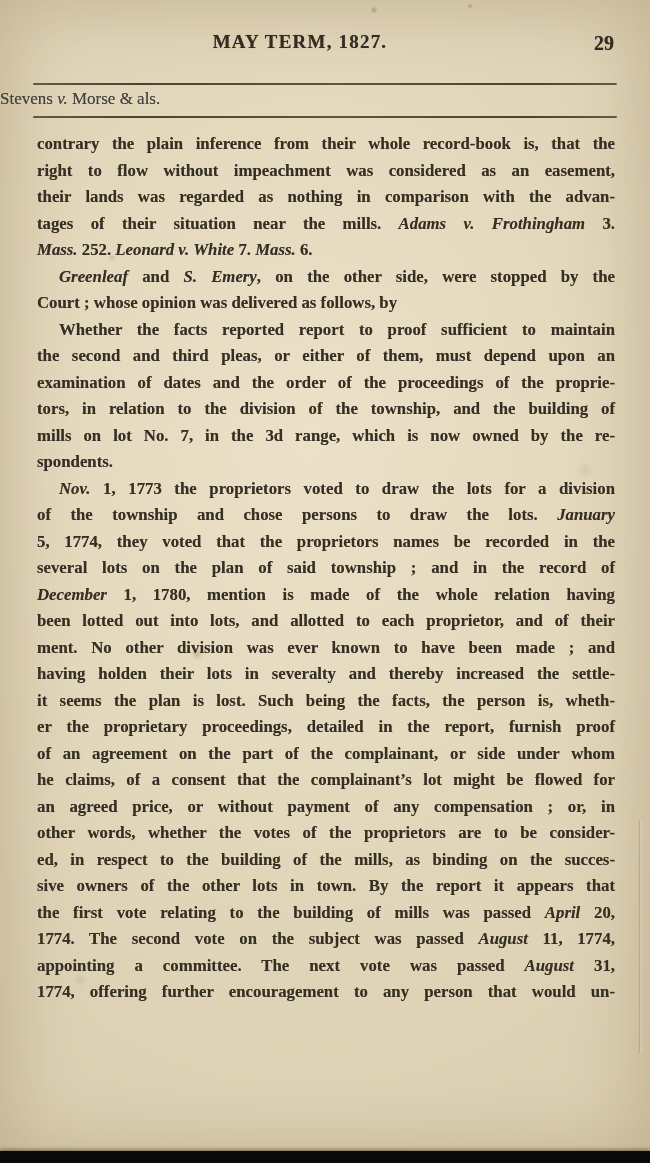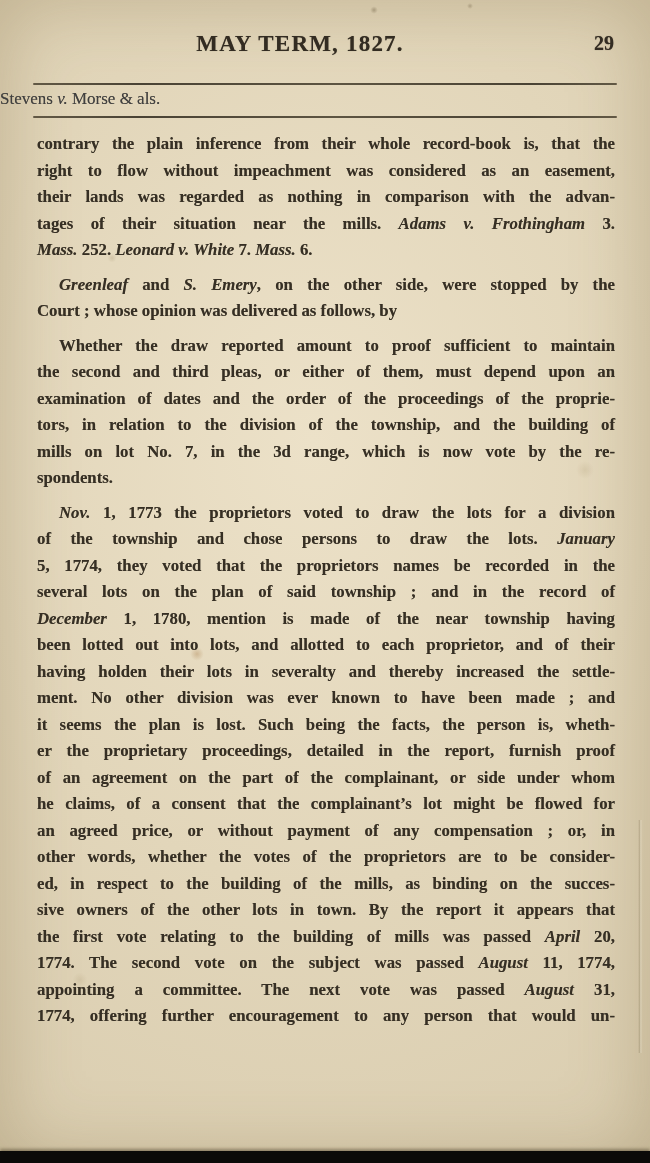--- a/index.html
+++ b/index.html
@@ -27,21 +27,21 @@
   
   .crease {
     position: absolute; top: 820px; bottom: 110px; right: 8px; width: 4px;
     background: linear-gradient(90deg, rgba(0,0,0,0) 0%, rgba(90,75,45,0.22) 45%, rgba(255,250,235,0.35) 70%, rgba(0,0,0,0) 100%);
   }
   .running-head {
     position: absolute; top: 31px; left: 0; right: 0; height: 26px;
   }
   .term-title {
     position: absolute; left: 0; right: 60px; text-align: center;
-    font-size: 23px; font-weight: bold; letter-spacing: 1.2px;
+    font-size: 19px; font-weight: bold; letter-spacing: 1.2px;
     color: #332c22;
     text-shadow: 0 0 0.7px rgba(51,44,34,0.55);
     margin-left: 10px;
   }
   .page-number {
     position: absolute; right: 36px; top: 1px;
     font-size: 20px; font-weight: bold; color: #332c22;
     text-shadow: 0 0 0.8px rgba(51,44,34,0.6);
   }
   .rule {
@@ -57,21 +57,21 @@
     text-align: left; font-size: 17px; color: #404040;
     text-shadow: 0 0 0.6px rgba(51,44,34,0.5);
   }
   .body-text {
     position: absolute; top: 131px; left: 37px; right: 35px;
     font-size: 16.8px; line-height: 26.5px; color: #362f24;
     text-shadow: 0 0 0.6px rgba(54,47,36,0.5);
     font-weight: bold;
   }
   .para { margin: 0; }
-  .para + .para { margin-top: 8px; }
+  .para + .para { margin-top: 0; }
   .para.indent .line:first-child { text-indent: 22px; }
   .line { text-align: justify; text-align-last: justify; }
   .line.last { text-align-last: left; }
   .it { font-style: italic; }
   .sc { font-variant: small-caps; letter-spacing: 0.5px; }
   .bottom-bar {
     position: absolute; left: 0; right: 0; bottom: 0; height: 12px;
     background: #0b0a08;
     box-shadow: 0 -2px 3px rgba(60,48,25,0.45);
   }
@@ -97,36 +97,36 @@
       <div class="line"><span>right to flow without impeachment was considered as an easement,</span></div>
       <div class="line"><span>their lands was regarded as nothing in comparison with the advan-</span></div>
       <div class="line"><span>tages of their situation near the mills. </span><span class="it">Adams v. Frothingham</span><span> 3.</span></div>
       <div class="line last"><span class="it">Mass.</span><span> 252. </span><span class="it">Leonard v. White</span><span> 7. </span><span class="it">Mass.</span><span> 6.</span></div>
     </div>
     <div class="para indent">
       <div class="line"><span class="it">Greenleaf</span><span> and </span><span class="it">S. Emery</span><span>, on the other side, were stopped by the</span></div>
       <div class="line last"><span>Court ; whose opinion was delivered as follows, by</span></div>
     </div>
     <div class="para indent">
-      <div class="line"><span>Whether the draw reported amount to proof sufficient to maintain</span></div>
+      <div class="line"><span>Whether the facts reported report to proof sufficient to maintain</span></div>
       <div class="line"><span>the second and third pleas, or either of them, must depend upon an</span></div>
       <div class="line"><span>examination of dates and the order of the proceedings of the proprie-</span></div>
       <div class="line"><span>tors, in relation to the division of the township, and the building of</span></div>
-      <div class="line"><span>mills on lot No. 7, in the 3d range, which is now vote by the re-</span></div>
+      <div class="line"><span>mills on lot No. 7, in the 3d range, which is now owned by the re-</span></div>
       <div class="line last"><span>spondents.</span></div>
     </div>
     <div class="para indent">
       <div class="line"><span class="it">Nov.</span><span> 1, 1773 the proprietors voted to draw the lots for a division</span></div>
       <div class="line"><span>of the township and chose persons to draw the lots. </span><span class="it">January</span></div>
       <div class="line"><span>5, 1774, they voted that the proprietors names be recorded in the</span></div>
       <div class="line"><span>several lots on the plan of said township ; and in the record of</span></div>
-      <div class="line"><span class="it">December</span><span> 1, 1780, mention is made of the near township having</span></div>
+      <div class="line"><span class="it">December</span><span> 1, 1780, mention is made of the whole relation having</span></div>
       <div class="line"><span>been lotted out into lots, and allotted to each proprietor, and of their</span></div>
+      <div class="line"><span>ment.  No other division was ever known to have been made ; and</span></div>
       <div class="line"><span>having holden their lots in severalty and thereby increased the settle-</span></div>
-      <div class="line"><span>ment.  No other division was ever known to have been made ; and</span></div>
       <div class="line"><span>it seems the plan is lost.  Such being the facts, the person is, wheth-</span></div>
       <div class="line"><span>er the proprietary proceedings, detailed in the report, furnish proof</span></div>
       <div class="line"><span>of an agreement on the part of the complainant, or side under whom</span></div>
       <div class="line"><span>he claims, of a consent that the complainant’s lot might be flowed for</span></div>
       <div class="line"><span>an agreed price, or without payment of any compensation ; or, in</span></div>
       <div class="line"><span>other words, whether the votes of the proprietors are to be consider-</span></div>
       <div class="line"><span>ed, in respect to the building of the mills, as binding on the succes-</span></div>
       <div class="line"><span>sive owners of the other lots in town.  By the report it appears that</span></div>
       <div class="line"><span>the first vote relating to the building of mills was passed </span><span class="it">April</span><span> 20,</span></div>
       <div class="line"><span>1774.  The second vote on the subject was passed </span><span class="it">August</span><span> 11, 1774,</span></div>

